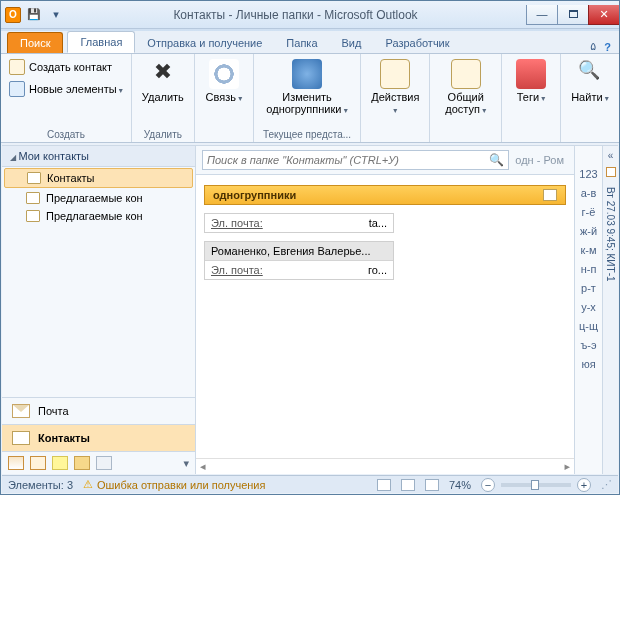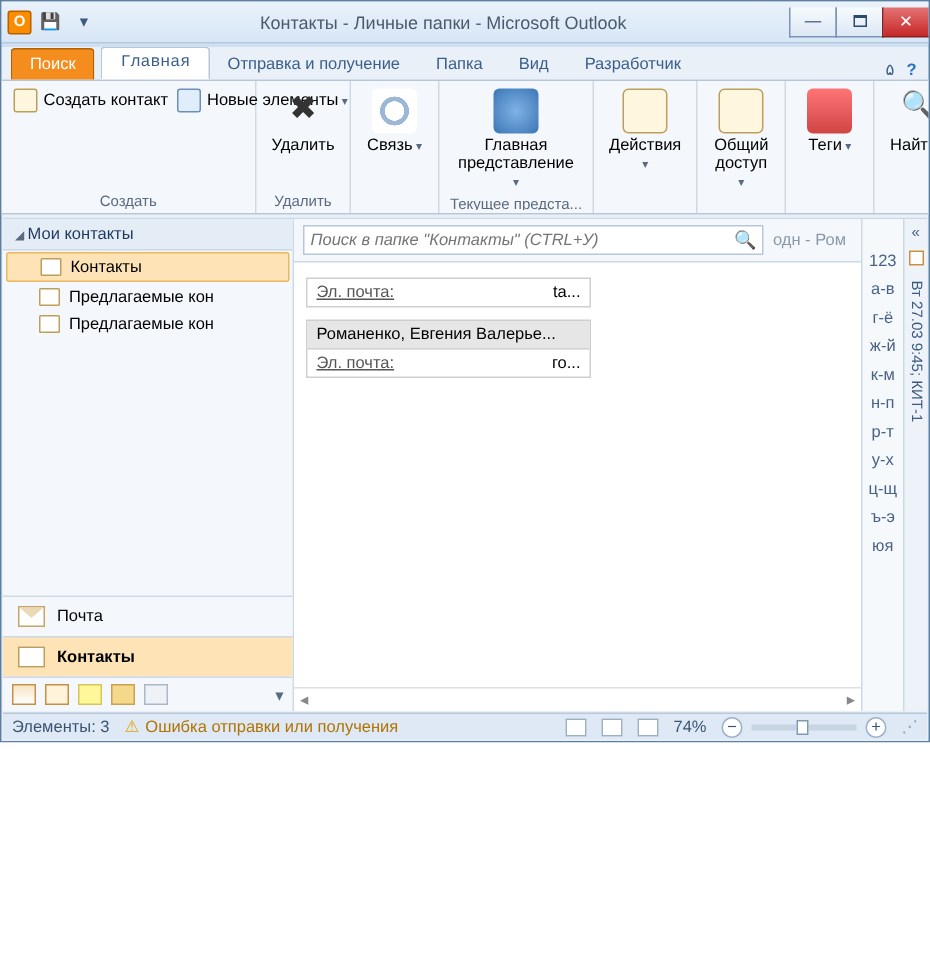--- a/index.html
+++ b/index.html
@@ -11,21 +11,21 @@
   .qat-btn{width:18px;height:18px;display:flex;align-items:center;justify-content:center;color:#3a5a80;}
   .title-txt{flex:1;text-align:center;color:#4b5b6e;font-size:12px;}
   .winbtns{display:flex;}
   .winbtn{width:32px;height:20px;border:1px solid #7a95b5;border-top:none;display:flex;align-items:center;justify-content:center;background:linear-gradient(#f6fafd,#dce8f5);margin-right:-1px;font-size:11px;color:#2b4a6e;}
   .winbtn.close{background:linear-gradient(#e57373,#c62828);color:#fff;border-color:#8b1f1f;border-top-right-radius:0;}
   .winbtn .sq{width:9px;height:8px;border:1px solid #2b4a6e;border-top-width:2px;}
   
   .ribbon-tabs{height:24px;display:flex;align-items:flex-end;padding-left:6px;background:transparent;}
   .tab{padding:4px 12px 4px;color:#3c5f8a;cursor:default;}
   .tab.file{background:#f48c1e;color:#fff;border-radius:3px 3px 0 0;margin-right:4px;border:1px solid #b36200;border-bottom:none;}
-  .tab.active{background:#fff;border:1px solid #b7c7d9;border-bottom:1px solid #fff;border-radius:3px 3px 0 0;font-family:Liberation Mono, monospace;}
+  .tab.active{background:#fff;border:1px solid #b7c7d9;border-bottom:1px solid #fff;border-radius:3px 3px 0 0;}
   .ribbon-help{margin-left:auto;display:flex;gap:8px;padding-right:8px;color:#3c5f8a;align-items:center;}
   
   .ribbon{height:90px;background:#f4f8fc;border-top:1px solid #b7c7d9;border-bottom:1px solid #b7c7d9;display:flex;}
   .rgroup{border-right:1px solid #cdd9e6;padding:3px 6px 2px;display:flex;flex-direction:column;}
   .rgroup .body{flex:1;display:flex;align-items:flex-start;gap:4px;}
   .rgroup .lbl{text-align:center;color:#5a6b80;font-size:10px;padding-top:2px;white-space:nowrap;overflow:hidden;}
   .smallbtn{display:flex;align-items:center;gap:4px;padding:2px;white-space:nowrap;}
   .smallbtn .ic{width:16px;height:16px;border:1px solid #bca05a;background:#fff6e0;border-radius:2px;flex:none;}
   .smallbtn .ic.grp{background:#e0eefc;border-color:#6a8fb8;}
   .bigbtn{display:flex;flex-direction:column;align-items:center;justify-content:flex-start;gap:2px;padding:2px 4px;text-align:center;min-width:46px;}
@@ -122,21 +122,21 @@
     <div class="tab">Вид</div>
     <div class="tab">Разработчик</div>
     <div class="ribbon-help">
       <span>۵</span>
       <span style="color:#2b74c7;font-weight:bold;">?</span>
     </div>
   </div>
 
   <div class="ribbon">
     <div class="rgroup" style="width:170px">
-      <div class="body" style="flex-direction:row;gap:2px;">
+      <div class="body" style="flex-direction:column;gap:2px;">
         <div class="smallbtn">
             <span class="ic"></span>
             <span>Создать контакт</span>
           </div>
         <div class="smallbtn">
             <span class="ic grp"></span>
             <span class="drop">Новые элементы</span>
           </div>
       </div>
       <div class="lbl">Создать</div>
@@ -156,21 +156,21 @@
             <div class="ic link"></div>
             <span class="drop">Связь</span>
           </div>
         </div>
       <div class="lbl">&nbsp;</div>
     </div>
     <div class="rgroup">
       <div class="body">
           <div class="bigbtn" style="min-width:90px">
             <div class="ic view"></div>
-            <span class="drop">Главная представление</span>
+            <span class="drop">Изменить одногруппники</span>
           </div>
         </div>
       <div class="lbl">Текущее предста...</div>
     </div>
     <div class="rgroup">
       <div class="body">
           <div class="bigbtn">
             <div class="ic actions"></div>
             <span class="drop">Действия</span>
           </div>
@@ -242,20 +242,24 @@
 
     <div class="main">
       <div class="searchrow">
         <div class="searchbox">
           <input placeholder="Поиск в папке &quot;Контакты&quot; (CTRL+У)" style="">
           <span class="mag">🔍</span>
         </div>
         <span class="scope">одн - Ром</span>
       </div>
       <div class="cards">
+        <div class="cat">
+            <span>одногруппники</span>
+            <span class="cic"></span>
+          </div>
         <div class="card">
           <div class="row">
               <span class="k">Эл. почта:</span>
               <span class="v">ta...</span>
             </div>
         </div>
         <div class="card">
           <div class="hdr">Романенко, Евгения Валерье...</div>
           <div class="row">
               <span class="k">Эл. почта:</span>

